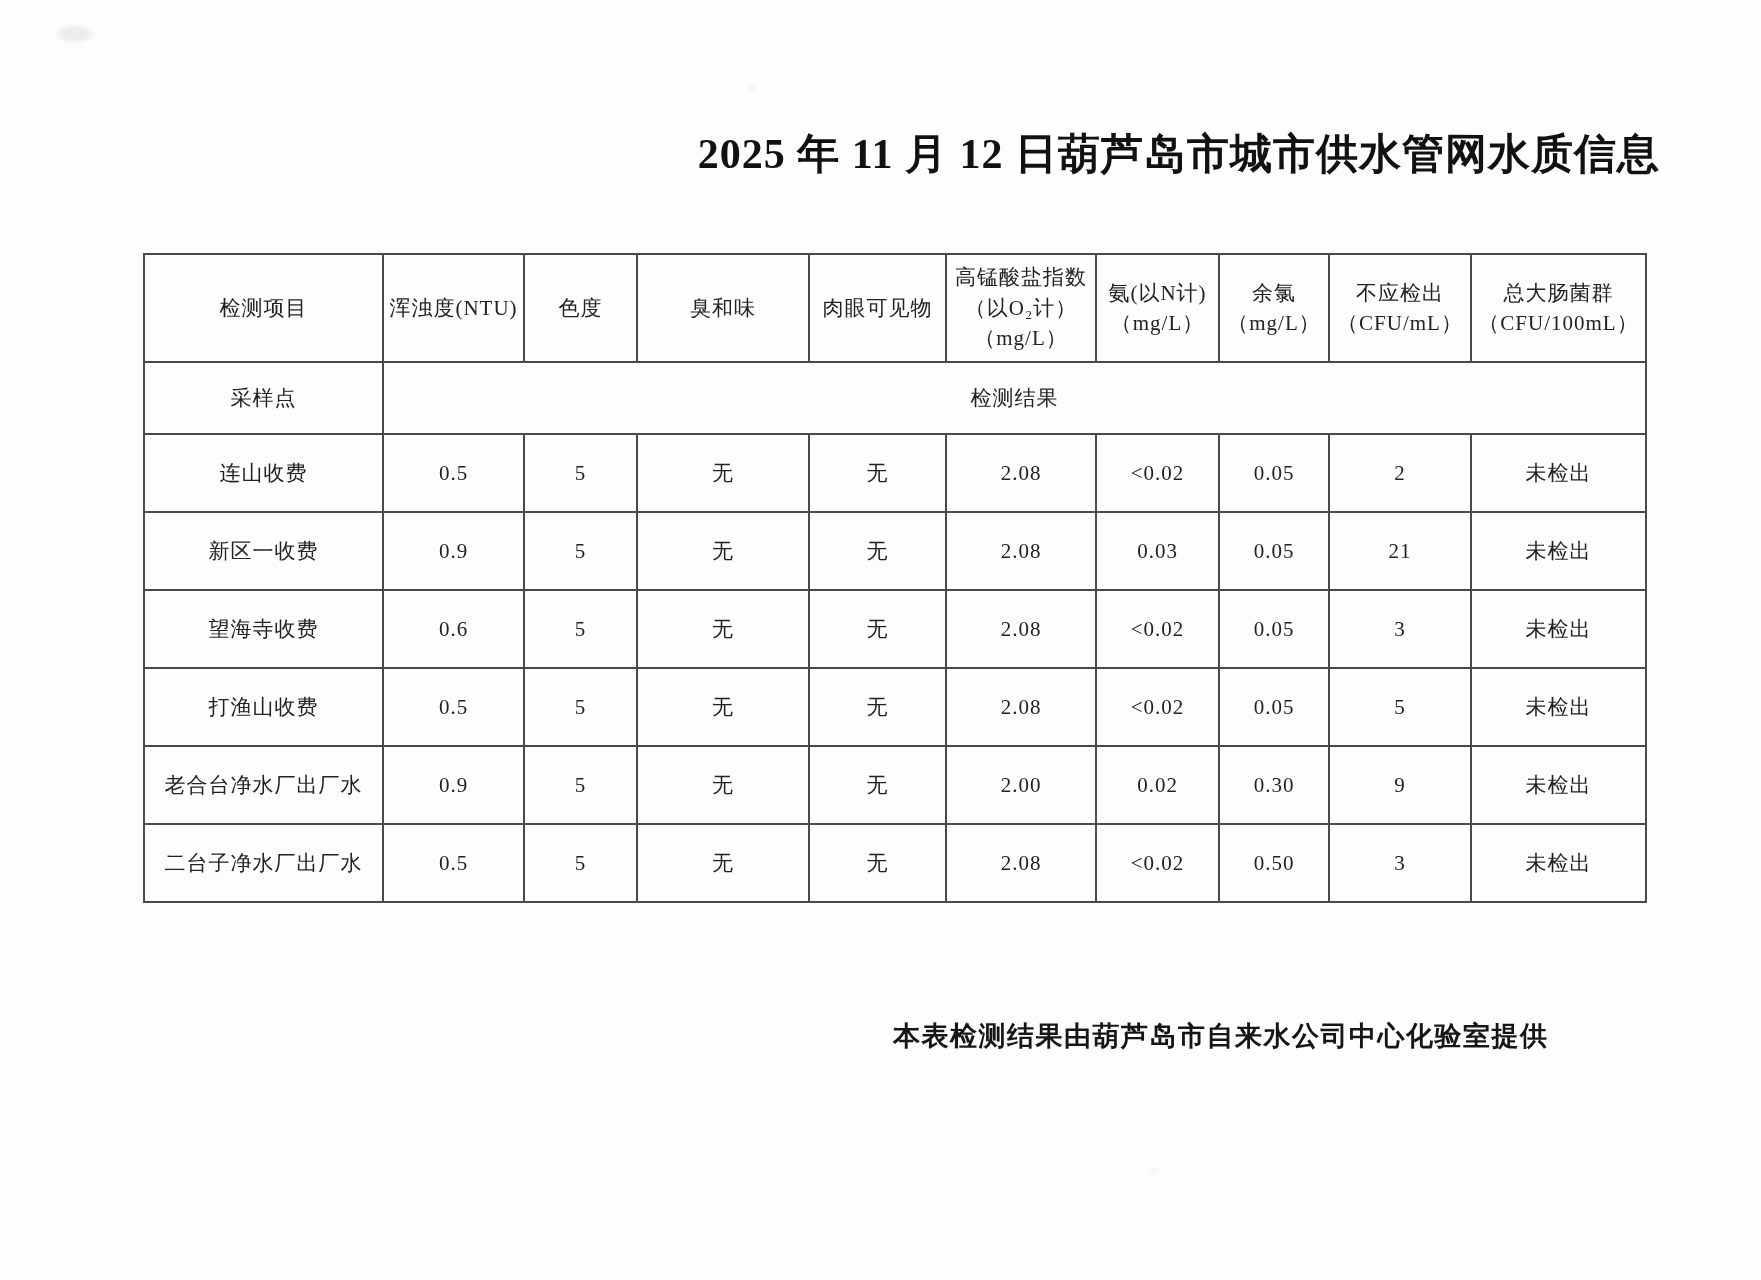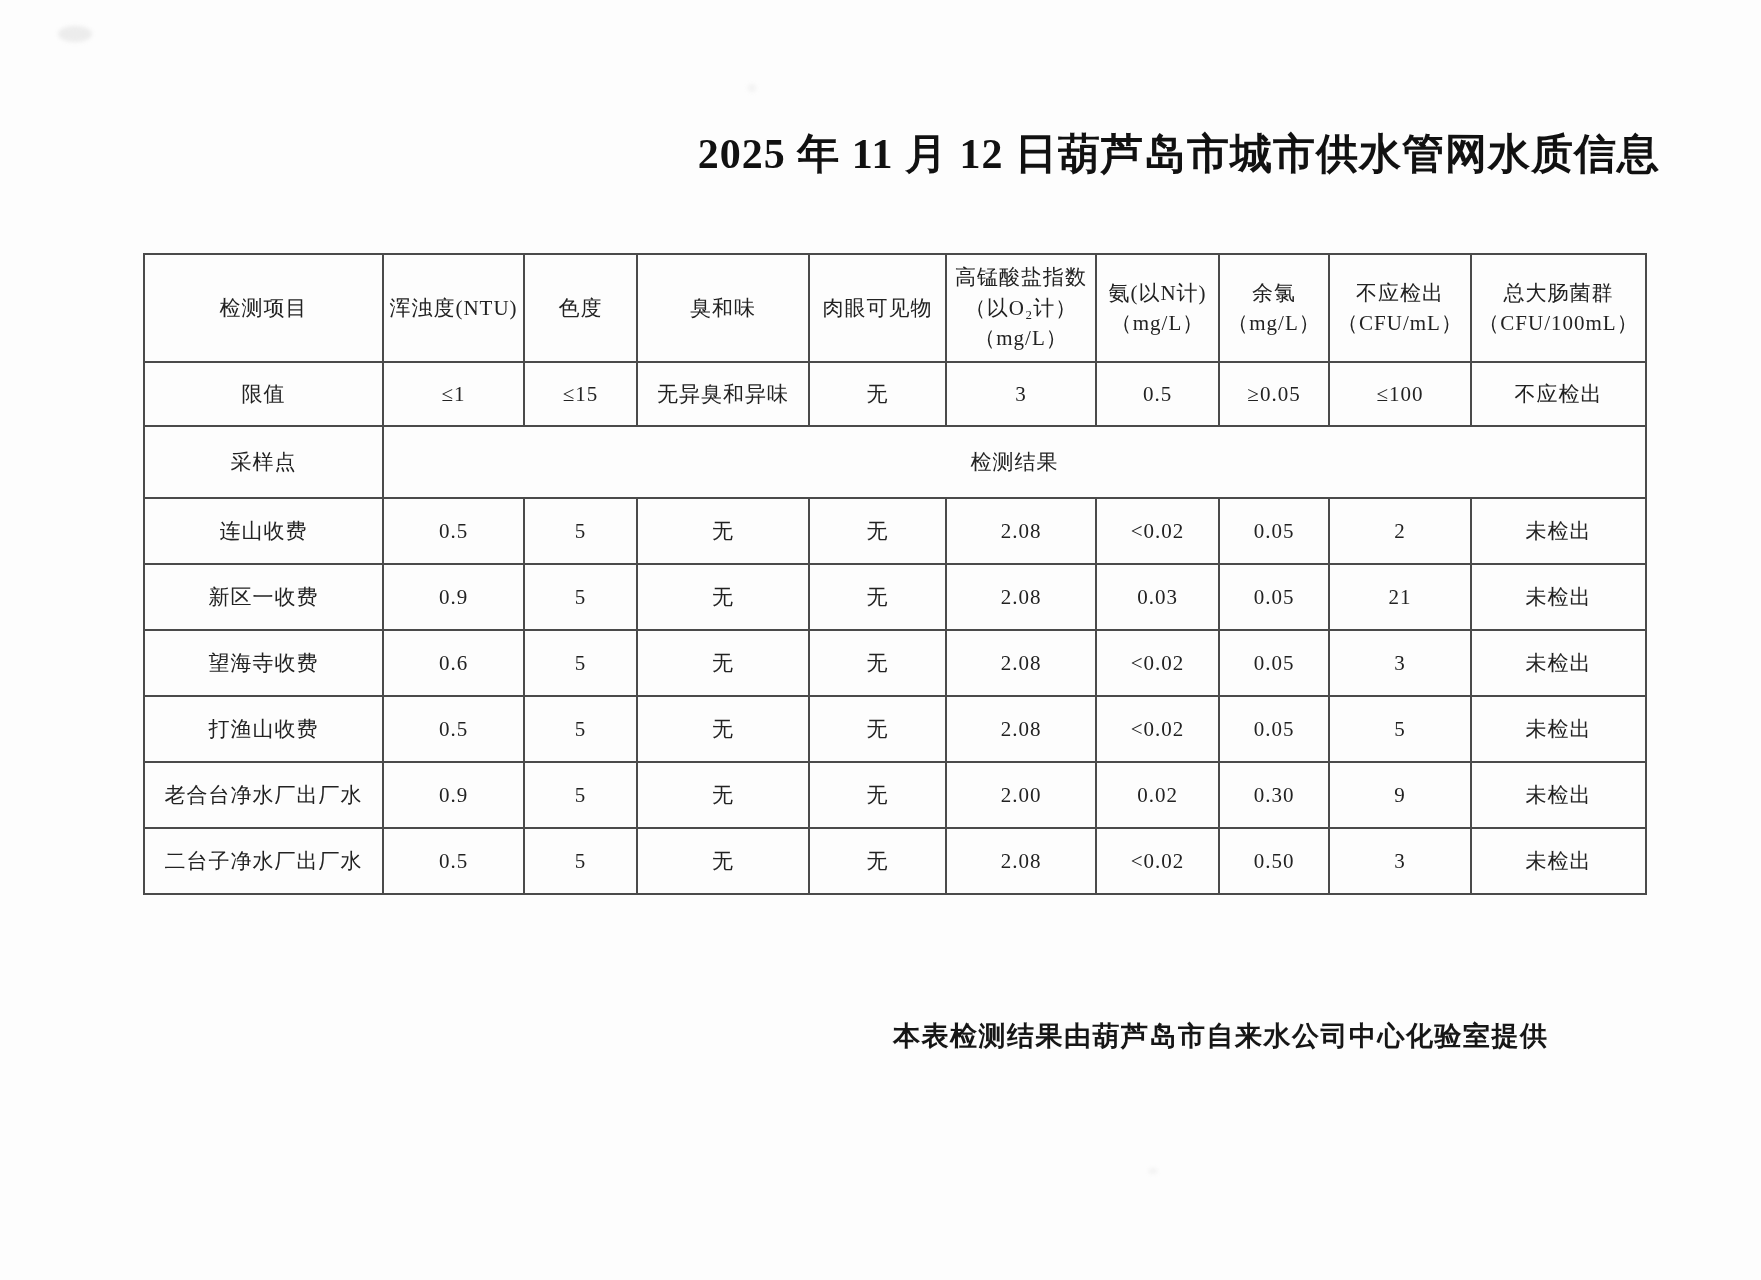--- a/index.html
+++ b/index.html
@@ -47,21 +47,21 @@
   table.wq td {
     border: 2px solid #4a4a4a;
     text-align: center;
     vertical-align: middle;
     padding: 2px 3px;
     letter-spacing: 1px;
   }
   tr.hdr-row    { height: 108px; }
   tr.limit-row  { height: 64px; }
   tr.sample-row { height: 72px; margin-top: 20px; }
-  tr.data-row   { height: 66px; }
+  tr.data-row   { height: 78px; }
   td.hdr-cell {
     white-space: pre-line;
     font-size: 21px;
     line-height: 1.45;
     overflow: visible;
   }
   td.row-label { letter-spacing: 0.5px; }
   td.num-cell { font-family: "Liberation Serif", "DejaVu Serif", serif; }
 
   .footer-note {
@@ -109,32 +109,20 @@
 （mg/L）</td>
       <td class="hdr-cell">氨(以N计)
 （mg/L）</td>
       <td class="hdr-cell">余氯
 （mg/L）</td>
       <td class="hdr-cell">不应检出
 （CFU/mL）</td>
       <td class="hdr-cell">总大肠菌群
 （CFU/100mL）</td>
     </tr>
-    <tr class="limit-row">
-      <td class="row-label">限值</td>
-      <td class="num-cell">≤1</td>
-      <td class="num-cell">≤15</td>
-      <td class="num-cell">无异臭和异味</td>
-      <td class="num-cell">无</td>
-      <td class="num-cell">3</td>
-      <td class="num-cell">0.5</td>
-      <td class="num-cell">≥0.05</td>
-      <td class="num-cell">≤100</td>
-      <td class="num-cell">不应检出</td>
-    </tr>
     <tr class="sample-row">
       <td class="row-label">采样点</td>
       <td colspan="9">检测结果</td>
     </tr>
 
     <tr class="data-row">
       <td class="row-label">连山收费</td>
       <td class="num-cell">0.5</td>
       <td class="num-cell">5</td>
       <td class="num-cell">无</td>

